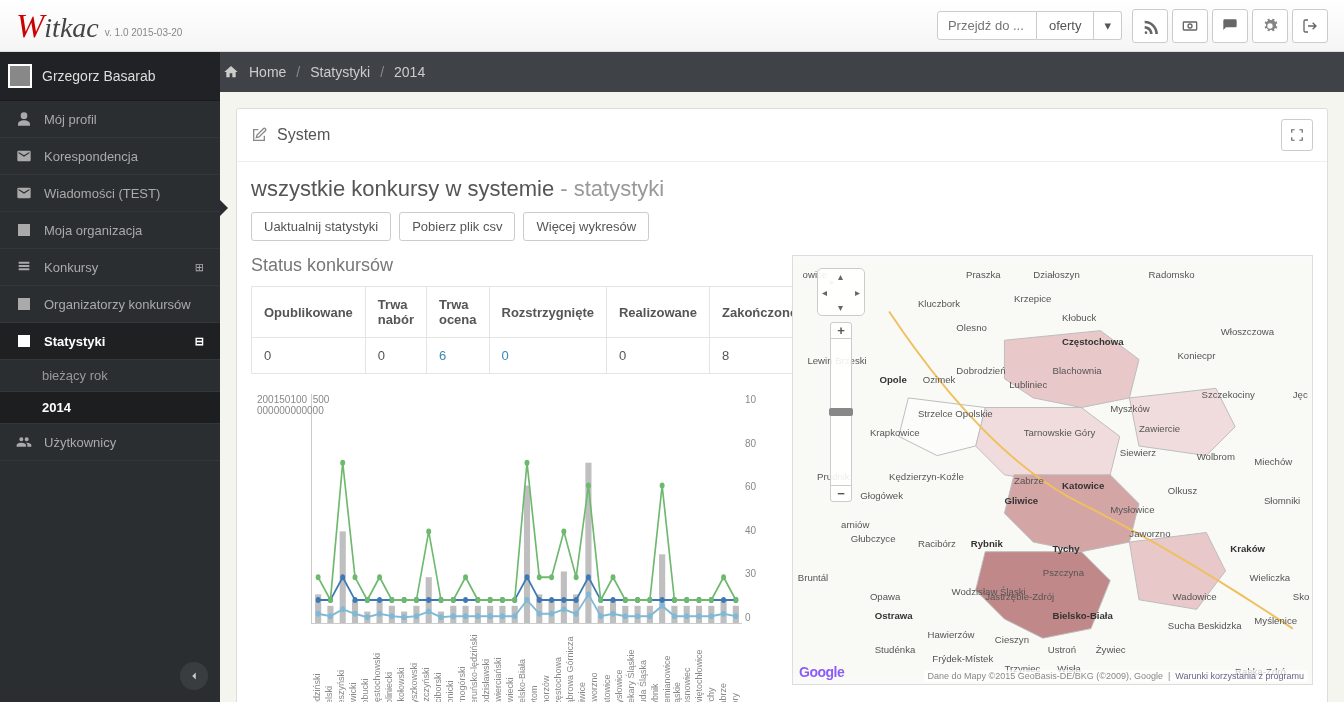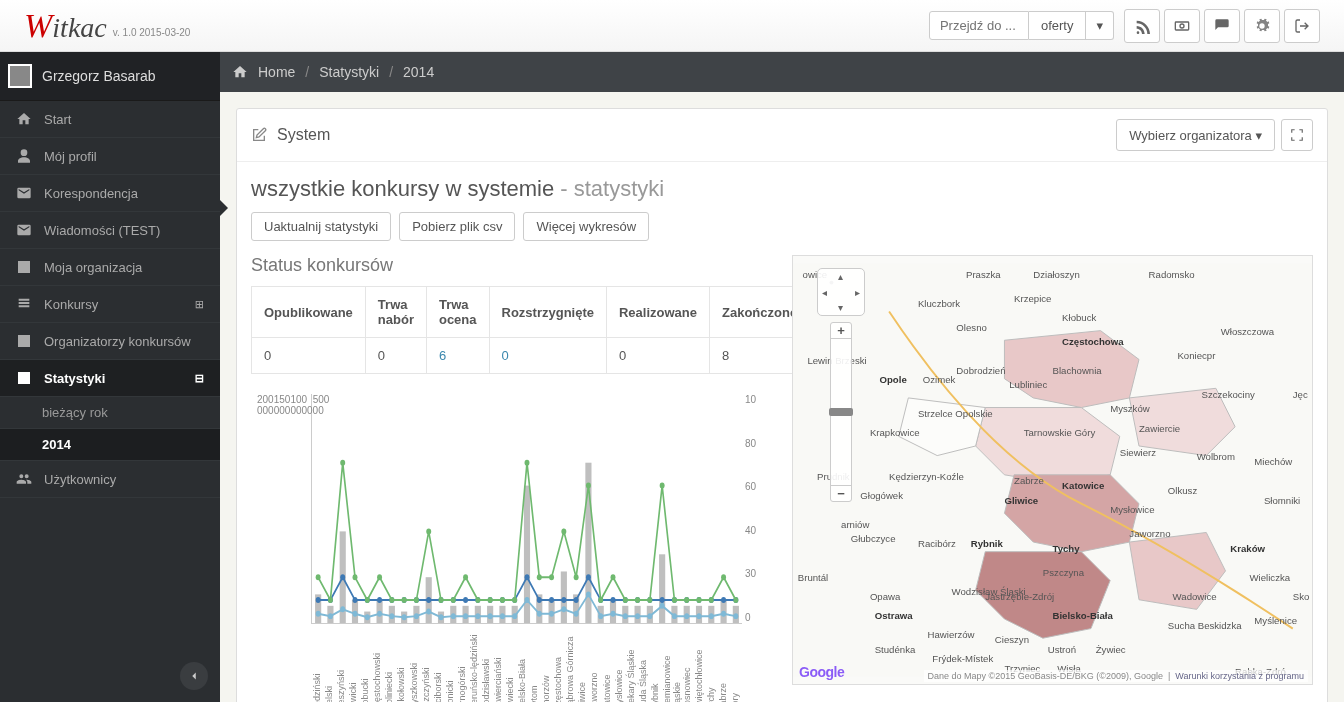--- a/index.html
+++ b/index.html
@@ -1,17 +1,17 @@
 <!DOCTYPE html>
 <html><head>
 <meta charset="utf-8">
 <style>
 * { margin: 0; padding: 0; box-sizing: border-box; }
 body { font-family: "Helvetica Neue", Helvetica, Arial, sans-serif; font-size: 13px; color: #555; background: #f0f0f0; }
-.topbar { height: 52px; background: linear-gradient(to bottom, #fff, #f5f5f5); border-bottom: 1px solid #ddd; display: flex; align-items: center; padding: 0 24px; }
+.topbar { height: 52px; background: linear-gradient(to bottom, #fff, #f5f5f5); border-bottom: 1px solid #ddd; display: flex; align-items: center; padding: 0 16px; }
 .logo { font-family: Georgia, serif; font-size: 28px; font-style: italic; color: #444; font-weight: 500; }
 .logo .first { color: #c00; font-size: 34px; }
 .version { font-size: 10px; color: #888; margin-left: 6px; margin-top: 14px; }
 .topbar-spacer { flex: 1; }
 .go-to-group { display: flex; gap: 0; margin-right: 6px; }
 .go-to-input { width: 100px; padding: 6px 10px; border: 1px solid #ccc; border-radius: 3px 0 0 3px; font-size: 13px; color: #999; }
 .go-to-label { padding: 6px 12px; border: 1px solid #ccc; border-left: none; background: #fff; font-size: 13px; }
 .go-to-caret { padding: 6px 10px; border: 1px solid #ccc; border-left: none; border-radius: 0 3px 3px 0; background: #fff; }
 .icon-btn { width: 36px; height: 34px; border: 1px solid #ccc; background: #fff; border-radius: 3px; margin-left: 4px; display: flex; align-items: center; justify-content: center; color: #666; cursor: pointer; }
 .icon-btn svg { width: 16px; height: 16px; }
@@ -21,21 +21,21 @@
 .avatar { width: 24px; height: 24px; background: #888; border: 2px solid #fff; }
 .username { color: #ddd; font-size: 14px; }
 .nav-item { display: flex; align-items: center; gap: 12px; padding: 10px 16px; color: #aaa; cursor: pointer; border-bottom: 1px solid #33373a; }
 .nav-item.active { background: #1e2022; color: #fff; font-weight: bold; }
 .nav-item svg { width: 16px; height: 16px; flex-shrink: 0; }
 .nav-sub { padding-left: 42px; padding-top: 8px; padding-bottom: 8px; color: #999; font-size: 13px; cursor: pointer; border-bottom: 1px solid #33373a; }
 .nav-sub.active { color: #fff; font-weight: bold; background: #1c1e20; }
 .nav-badge { margin-left: auto; font-size: 11px; }
 .collapse-btn { position: absolute; bottom: 12px; right: 12px; width: 28px; height: 28px; background: #3a3d40; border-radius: 50%; display: flex; align-items: center; justify-content: center; cursor: pointer; }
 .main { flex: 1; display: flex; flex-direction: column; background: #f5f5f0; overflow: hidden; }
-.breadcrumb-bar { background: #3f4347; padding: 12px 12px; display: flex; align-items: center; gap: 10px; color: #ccc; font-size: 14px; }
+.breadcrumb-bar { background: #3f4347; padding: 12px 3px; display: flex; align-items: center; gap: 10px; color: #ccc; font-size: 14px; }
 .breadcrumb-bar a { color: #ccc; text-decoration: none; }
 .breadcrumb-bar .sep { color: #888; }
 .breadcrumb-bar svg { width: 16px; height: 16px; }
 .content { flex: 1; padding: 16px; overflow-y: auto; }
 .panel { background: #fff; border: 1px solid #ddd; border-radius: 3px; }
 .panel-header { padding: 10px 14px; border-bottom: 1px solid #eee; display: flex; align-items: center; gap: 10px; }
 .panel-header .title { font-size: 16px; color: #555; }
 .panel-header .right { margin-left: auto; display: flex; gap: 6px; }
 .btn { padding: 6px 12px; border: 1px solid #ccc; background: #fff; border-radius: 3px; font-size: 13px; cursor: pointer; color: #555; }
 .expand-btn { width: 32px; height: 32px; border: 1px solid #ccc; background: #fff; border-radius: 3px; display: flex; align-items: center; justify-content: center; cursor: pointer; }
@@ -111,26 +111,20 @@
 </div>
 
 <div class="layout">
   <div class="sidebar">
     <div class="user-row">
       <div class="avatar"></div>
       <span class="username">Grzegorz Basarab</span>
     </div>
     <div class="nav-item">
         <svg viewBox="0 0 24 24" fill="currentColor">
-          <path d="M10 20v-6h4v6h5v-8h3L12 3 2 12h3v8z"></path>
-        </svg>
-        <span>Start</span>
-      </div>
-    <div class="nav-item">
-        <svg viewBox="0 0 24 24" fill="currentColor">
           <path d="M12 12a5 5 0 100-10 5 5 0 000 10zm0 2c-5 0-9 2.5-9 5.5V22h18v-2.5c0-3-4-5.5-9-5.5z"></path>
         </svg>
         <span>Mój profil</span>
       </div>
     <div class="nav-item">
         <svg viewBox="0 0 24 24" fill="currentColor">
           <path d="M20 4H4a2 2 0 00-2 2v12a2 2 0 002 2h16a2 2 0 002-2V6a2 2 0 00-2-2zm0 4l-8 5-8-5V6l8 5 8-5v2z"></path>
         </svg>
         <span>Korespondencja</span>
       </div>
@@ -195,21 +189,20 @@
     </div>
 
     <div class="content">
       <div class="panel">
         <div class="panel-header">
           <svg width="16" height="16" viewBox="0 0 24 24" fill="none" stroke="#888" stroke-width="2">
               <path d="M11 4H4v16h16v-7M18.5 2.5a2.1 2.1 0 013 3L12 15l-4 1 1-4 9.5-9.5z"></path>
             </svg>
           <span class="title">System</span>
           <div class="right">
-            <button class="btn"><span>Wybierz organizatora</span> ▾</button>
             <div class="expand-btn">
                 <svg width="14" height="14" viewBox="0 0 24 24" fill="none" stroke="#666" stroke-width="2">
                   <path d="M8 3H3v5M16 3h5v5M8 21H3v-5M16 21h5v-5"></path>
                 </svg>
               </div>
           </div>
         </div>
         <div class="panel-body">
           <h2 class="page-title"><span>wszystkie konkursy w systemie</span> <span class="muted">- statystyki</span></h2>
           <div class="btn-row">

